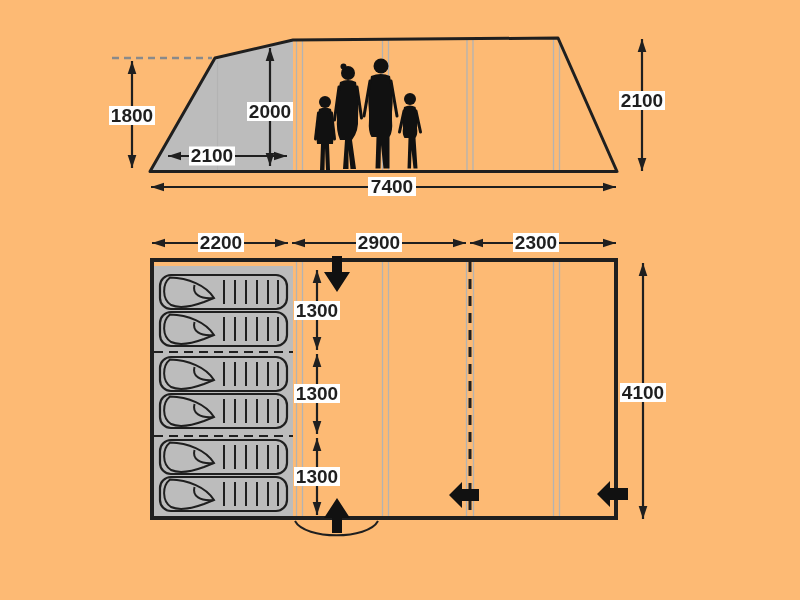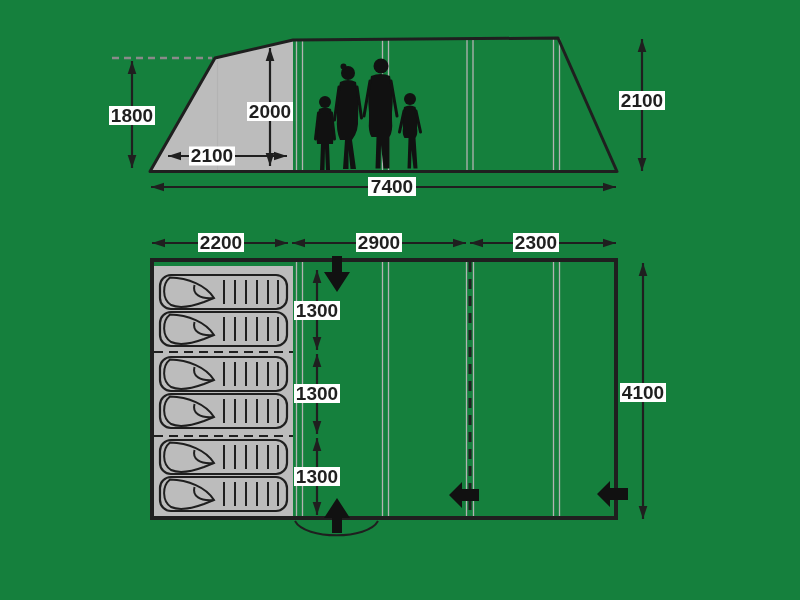--- a/index.html
+++ b/index.html
@@ -1,16 +1,16 @@
 <!DOCTYPE html>
 <html><head>
 <meta charset="utf-8">
 <style>
   html,body{margin:0;padding:0;background:#ffffff;}
-  .canvas{position:relative;width:800px;height:600px;background:#15803d;overflow:hidden;
+  .canvas{position:relative;width:800px;height:600px;background:#fdba74;overflow:hidden;
           font-family:"Liberation Sans", sans-serif;}
   svg{position:absolute;inset:0;}
   .dim-line{stroke:#1f1f1f;stroke-width:2.2;fill:none;}
   .dim-label{font-family:"Liberation Sans", sans-serif;font-size:19px;font-weight:700;
              fill:#1f1f1f;text-anchor:middle;}
   .label-bg{fill:#ffffff;}
   .outline{stroke:#1f1f1f;stroke-width:3;fill:none;stroke-linejoin:round;}
   .pole{stroke:#b3b3b3;stroke-width:1.3;}
   .person{fill:#111111;}
   .arm{stroke:#111111;stroke-width:3;stroke-linecap:round;fill:none;}

